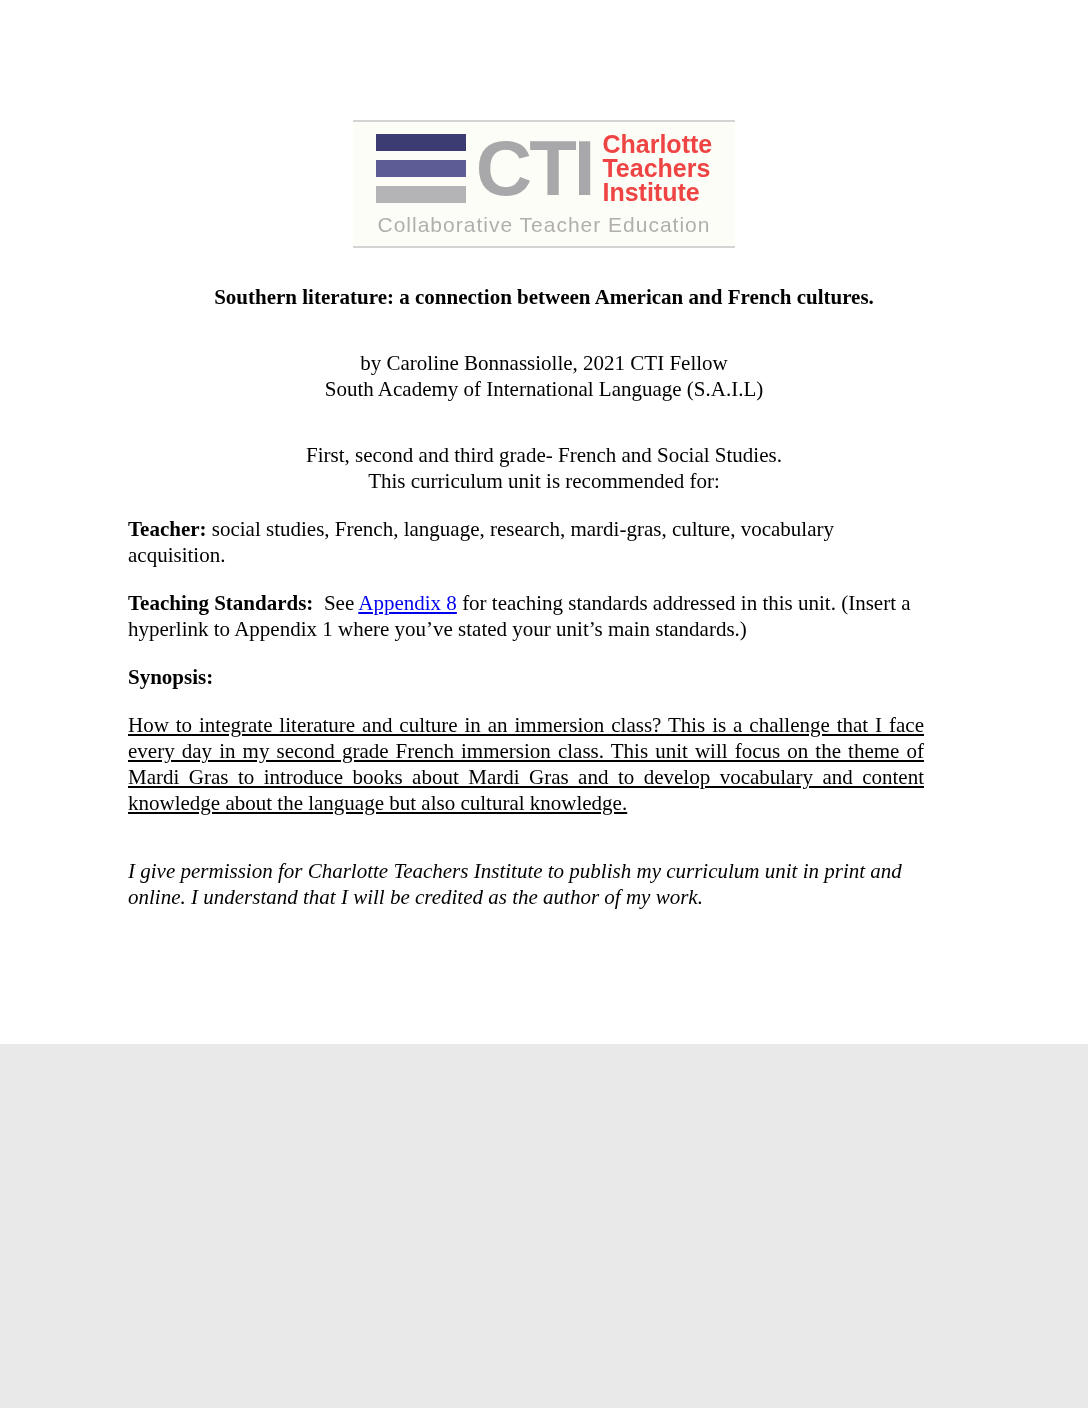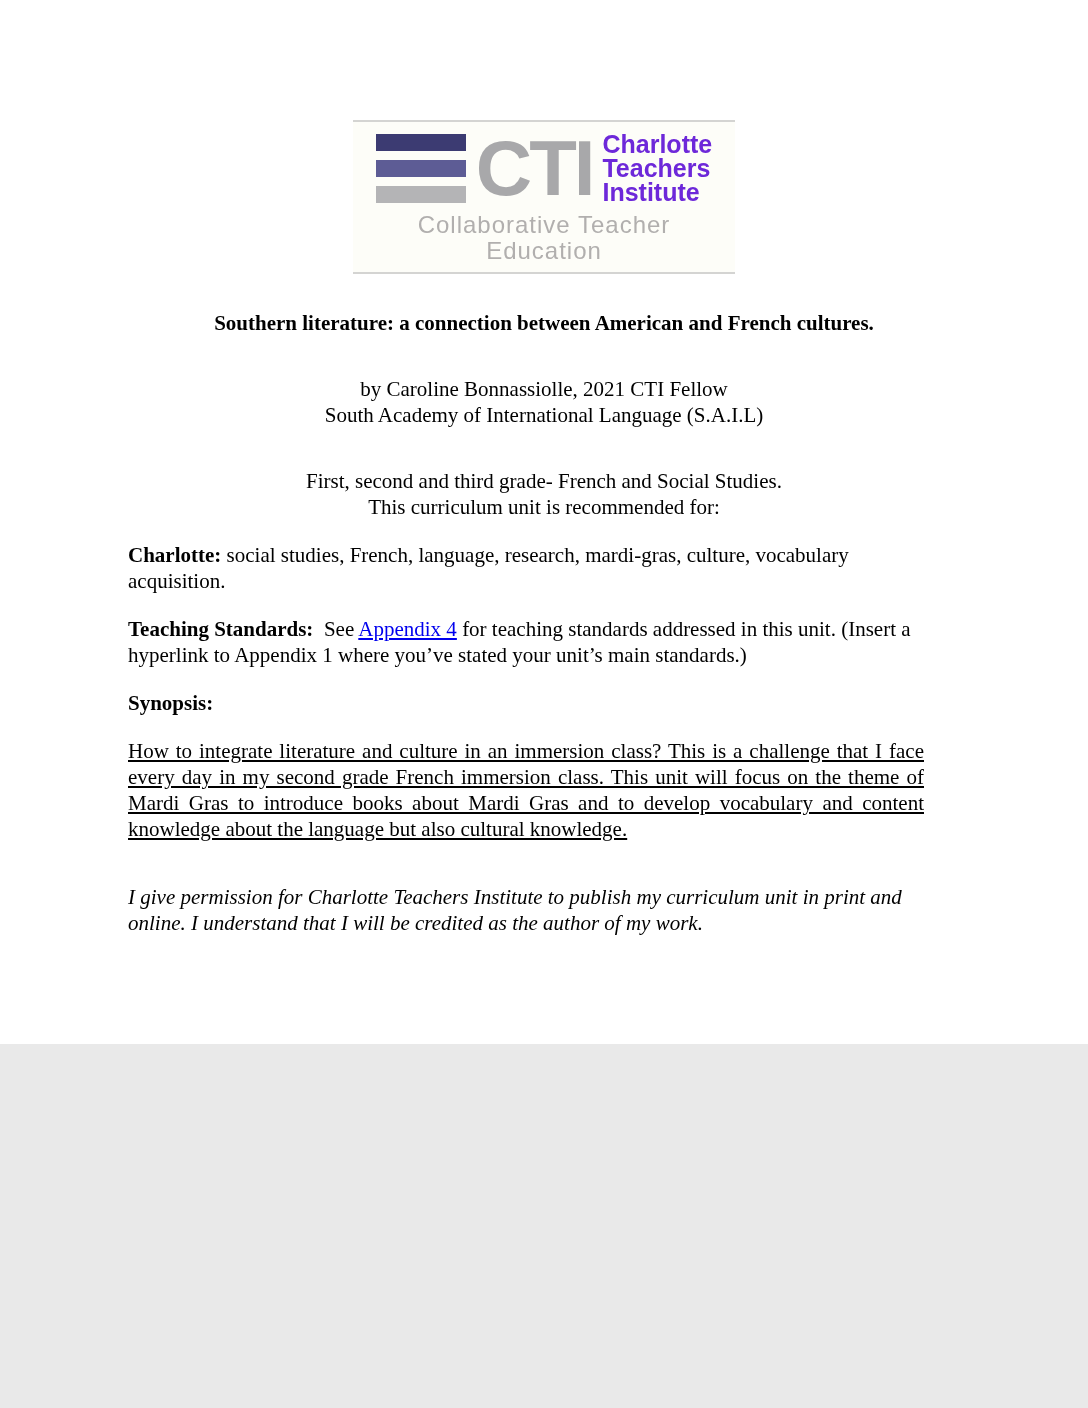--- a/index.html
+++ b/index.html
@@ -30,25 +30,25 @@
   .bar2 { background:#5d5c95; }
   .bar3 { background:#b4b4b6; }
   .logo-acronym {
     font-family:"Liberation Sans", sans-serif;
     font-weight:bold; font-size:78px; line-height:66px;
     letter-spacing:-3px; color:#a8a8aa; margin-right:10px;
   }
   .logo-name {
     font-family:"Liberation Sans", sans-serif;
     font-weight:bold; font-size:25px; line-height:24px;
-    color:#6d28d9;
+    color:#ef4444;
   }
   .logo-tagline {
     font-family:"Liberation Sans", sans-serif;
-    font-size:24px; line-height:26px; letter-spacing:1px;
+    font-size:21px; line-height:26px; letter-spacing:1px;
     color:#b1afae; text-align:center; margin-top:8px;
   }
   
   .title {
     margin-top:36px;
     text-align:center;
     font-weight:bold;
   }
   .center-block { text-align:center; margin-top:40px; }
   .body-col { margin-left:128px; margin-right:164px; }
@@ -89,23 +89,23 @@
     <div>South Academy of International Language (S.A.I.L)</div>
   </div>
 
   <div class="center-block">
     <div>First, second and third grade- French and Social Studies.</div>
     <div>This curriculum unit is recommended for:</div>
   </div>
 
   <div class="body-col">
 
-    <p class="para"><span class="bold">Charlotte:</span><span> social studies, French, language, research, mardi-gras, culture, vocabulary acquisition.</span></p>
+    <p class="para"><span class="bold">Teacher:</span><span> social studies, French, language, research, mardi-gras, culture, vocabulary acquisition.</span></p>
 
-    <p class="para"><span class="bold">Teaching Standards:</span><span>&nbsp; See </span><a class="link">Appendix 4</a><span> for teaching standards addressed in this unit. (Insert a hyperlink to Appendix 1 where you’ve stated your unit’s main standards.)</span></p>
+    <p class="para"><span class="bold">Teaching Standards:</span><span>&nbsp; See </span><a class="link">Appendix 8</a><span> for teaching standards addressed in this unit. (Insert a hyperlink to Appendix 1 where you’ve stated your unit’s main standards.)</span></p>
 
     <p class="para bold">Synopsis:</p>
     <div class="para justify">
       <div>How to integrate literature and culture in an immersion class? This is a challenge that I face every day in my second grade French immersion class. This unit will focus on the theme of Mardi Gras to introduce books about Mardi Gras and to develop vocabulary and content knowledge about the language but also cultural knowledge.</div>
     </div>
 
 
     <p class="para italic permission">I give permission for Charlotte Teachers Institute to publish my curriculum unit in print and online. I understand that I will be credited as the author of my work.</p>
 
   </div>

